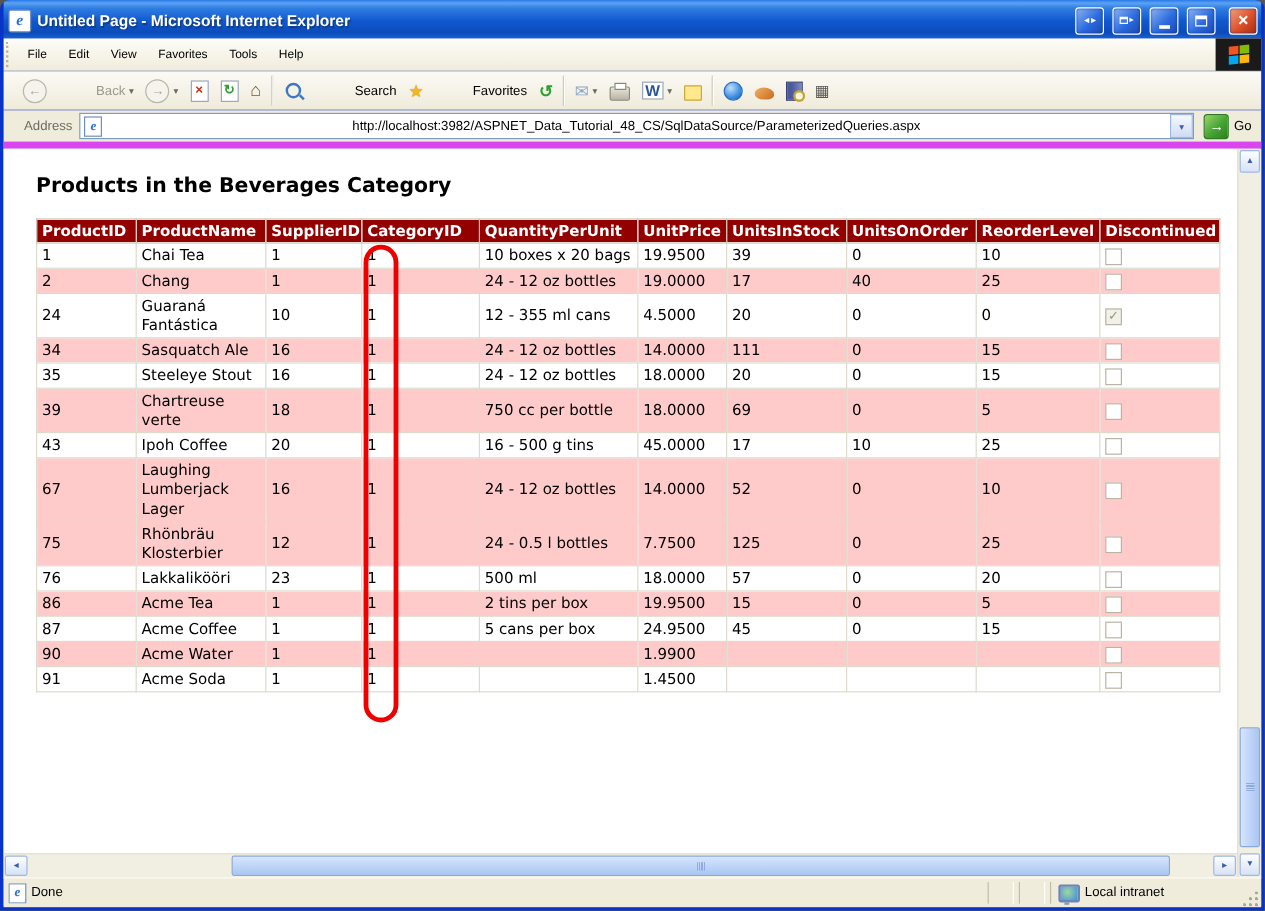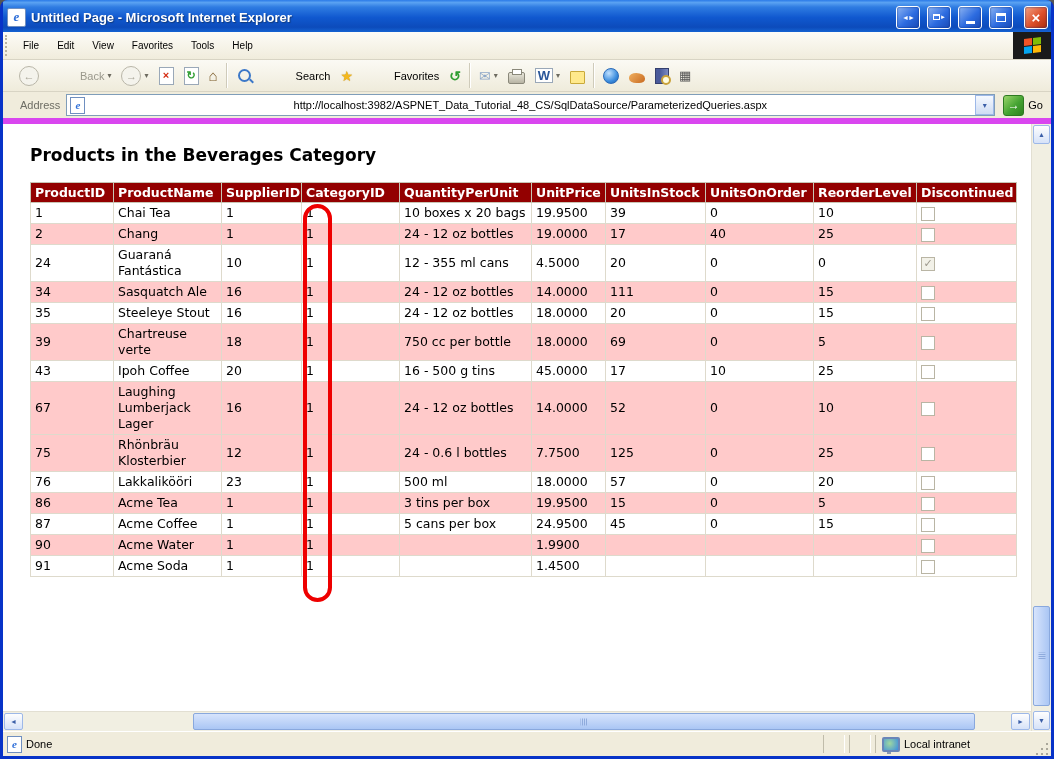--- a/index.html
+++ b/index.html
@@ -385,21 +385,21 @@
                 <td>52</td>
                 <td>0</td>
                 <td>10</td>
                 <td><span class="cb"></span></td>
               </tr>
               <tr class="alt">
                 <td>75</td>
                 <td>Rhönbräu Klosterbier</td>
                 <td>12</td>
                 <td>1</td>
-                <td>24 - 0.6 l bottles</td>
+                <td>24 - 0.5 l bottles</td>
                 <td>7.7500</td>
                 <td>125</td>
                 <td>0</td>
                 <td>25</td>
                 <td><span class="cb"></span></td>
               </tr>
               <tr>
                 <td>76</td>
                 <td>Lakkalikööri</td>
                 <td>23</td>
@@ -409,21 +409,21 @@
                 <td>57</td>
                 <td>0</td>
                 <td>20</td>
                 <td><span class="cb"></span></td>
               </tr>
               <tr class="alt">
                 <td>86</td>
                 <td>Acme Tea</td>
                 <td>1</td>
                 <td>1</td>
-                <td>3 tins per box</td>
+                <td>2 tins per box</td>
                 <td>19.9500</td>
                 <td>15</td>
                 <td>0</td>
                 <td>5</td>
                 <td><span class="cb"></span></td>
               </tr>
               <tr>
                 <td>87</td>
                 <td>Acme Coffee</td>
                 <td>1</td>

